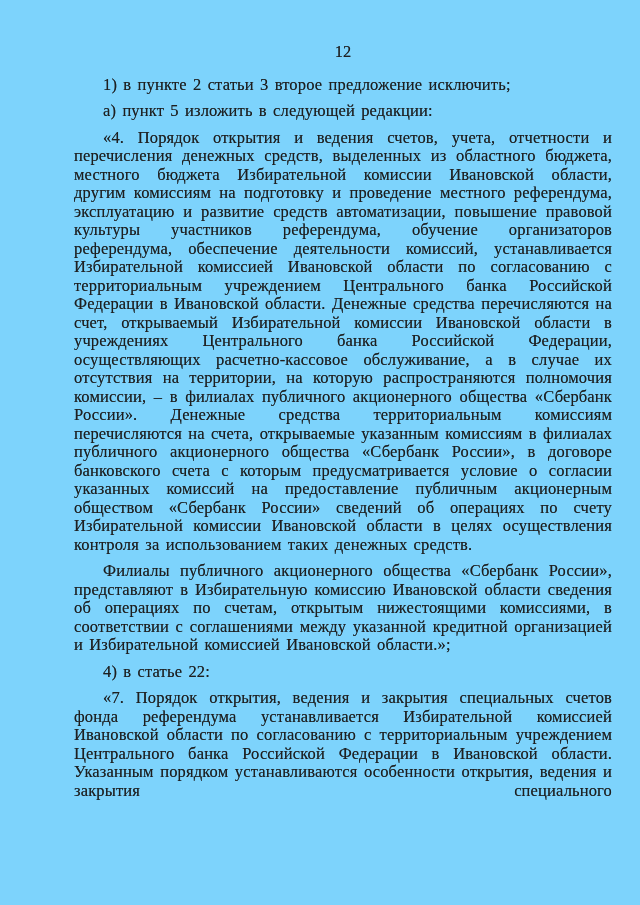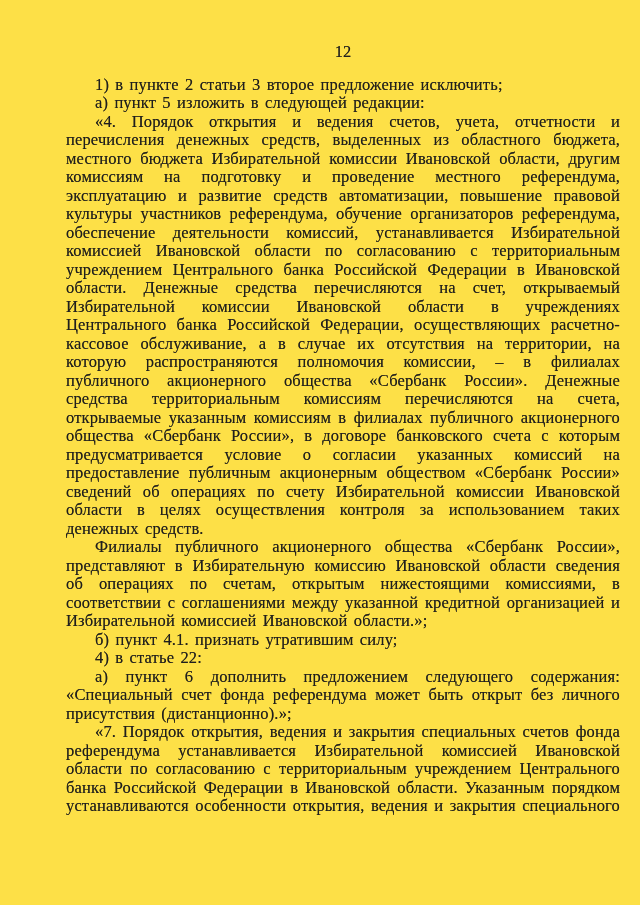--- a/index.html
+++ b/index.html
@@ -5,35 +5,35 @@
     html, body {
       margin: 0;
       padding: 0;
       background: #ffffff;
     }
     .page {
       position: relative;
       box-sizing: border-box;
       width: 640px;
       height: 905px;
-      background: #fde047;
+      background: #7dd3fc;
       padding: 43px 20px 0 66px;
       font-family: "Liberation Serif", "DejaVu Serif", serif;
       font-size: 16.5px;
       line-height: 18.5px;
       color: #1f1f1f;
       overflow: hidden;
       text-shadow: 0 0 0.4px rgba(0,0,0,0.55);
     }
     .page-number {
       text-align: center;
       margin: 0 0 14px 0;
     }
     p.para {
-      margin: 0;
+      margin: 8px;
       text-indent: 29px;
       text-align: justify;
       letter-spacing: 0.15px;
       word-spacing: 2px;
       hyphens: none;
     }
     p.para.item {
       text-align: left;
     }
     p.para.continues {
@@ -49,21 +49,19 @@
   <p class="para item">1) в пункте 2 статьи 3 второе предложение исключить;</p>
 
 
 
   <p class="para item">а) пункт 5 изложить в следующей редакции:</p>
 
   <p class="para body">«4. Порядок открытия и ведения счетов, учета, отчетности и перечисления денежных средств, выделенных из областного бюджета, местного бюджета Избирательной комиссии Ивановской области, другим комиссиям на подготовку и проведение местного референдума, эксплуатацию и развитие средств автоматизации, повышение правовой культуры участников референдума, обучение организаторов референдума, обеспечение деятельности комиссий, устанавливается Избирательной комиссией Ивановской области по согласованию с территориальным учреждением Центрального банка Российской Федерации в Ивановской области. Денежные средства перечисляются на счет, открываемый Избирательной комиссии Ивановской области в учреждениях Центрального банка Российской Федерации, осуществляющих расчетно-кассовое обслуживание, а в случае их отсутствия на территории, на которую распространяются полномочия комиссии, – в филиалах публичного акционерного общества «Сбербанк России». Денежные средства территориальным комиссиям перечисляются на счета, открываемые указанным комиссиям в филиалах публичного акционерного общества «Сбербанк России», в договоре банковского счета с которым предусматривается условие о согласии указанных комиссий на предоставление публичным акционерным обществом «Сбербанк России» сведений об операциях по счету Избирательной комиссии Ивановской области в целях осуществления контроля за использованием таких денежных средств.</p>
 
   <p class="para body">Филиалы публичного акционерного общества «Сбербанк России», представляют в Избирательную комиссию Ивановской области сведения об операциях по счетам, открытым нижестоящими комиссиями, в соответствии с соглашениями между указанной кредитной организацией и Избирательной комиссией Ивановской области.»;</p>
 
-  <p class="para item">б) пункт 4.1. признать утратившим силу;</p>
 
   <p class="para item">4) в статье 22:</p>
 
-  <p class="para body">а) пункт 6 дополнить предложением следующего содержания: «Специальный счет фонда референдума может быть открыт без личного присутствия (дистанционно).»;</p>
 
 
   <p class="para body continues">«7. Порядок открытия, ведения и закрытия специальных счетов фонда референдума устанавливается Избирательной комиссией Ивановской области по согласованию с территориальным учреждением Центрального банка Российской Федерации в Ивановской области. Указанным порядком устанавливаются особенности открытия, ведения и закрытия специального</p>
 </div>
 
 </body></html>

